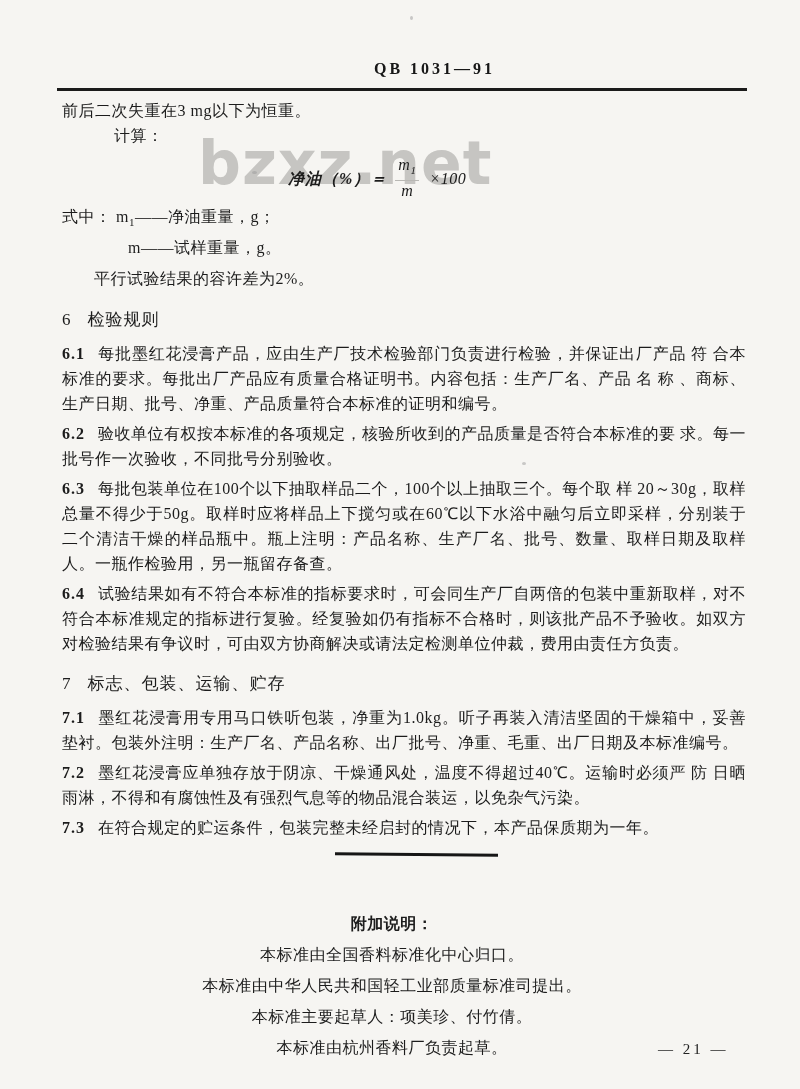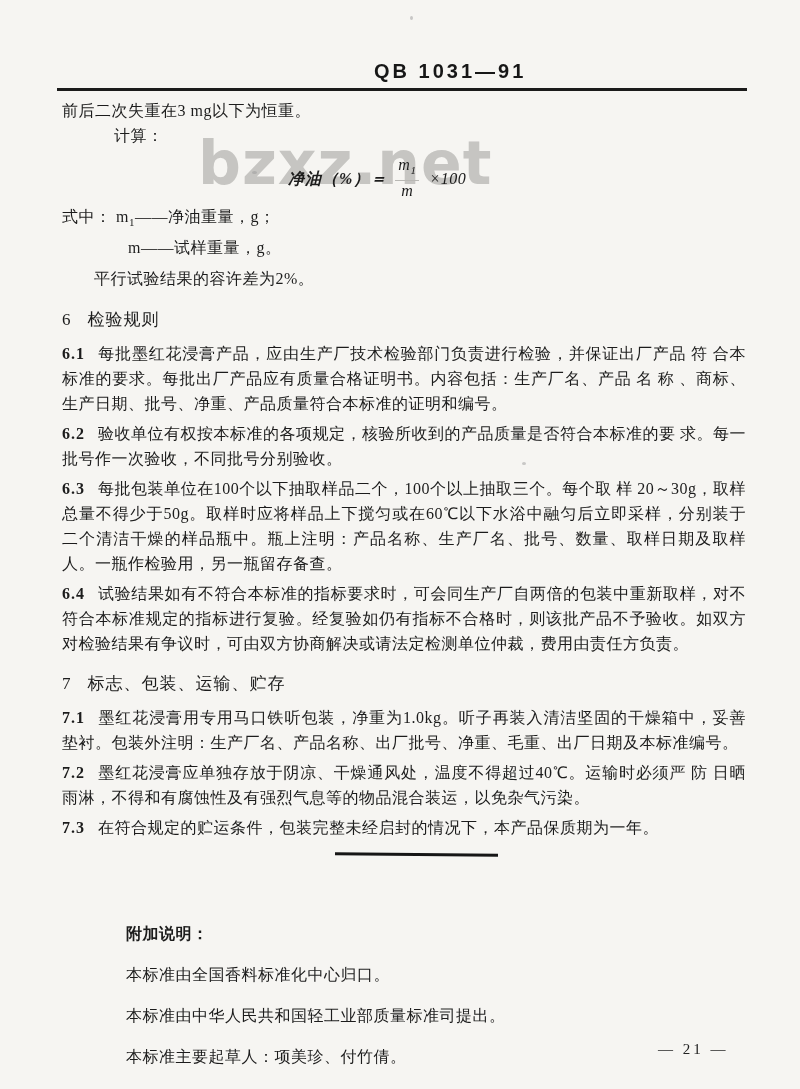--- a/index.html
+++ b/index.html
@@ -26,23 +26,23 @@
     font-size: 60px;
     letter-spacing: 1px;
     color: #c6c5c2;
     z-index: 0;
     user-select: none;
   }
 
   .header-code {
     position: absolute;
     left: 374px; top: 60px;
-    font-family: Liberation Sans, sans-serif;
+    font-family: Liberation Serif, serif;
     font-weight: bold;
-    font-size: 20px;
+    font-size: 16px;
     letter-spacing: 3px;
     color: #171717;
     z-index: 2;
   }
   .header-rule {
     position: absolute;
     left: 57px; top: 88px;
     width: 690px; height: 3px;
     background: #1b1b1b;
     z-index: 2;
@@ -113,21 +113,21 @@
   .addendum {
     position: absolute;
     left: 112px; top: 906px;
     width: 560px;
     font-size: 16px;
     line-height: 27px;
     letter-spacing: 0.5px;
     z-index: 1;
   }
   .addendum .add-title { font-weight: bold; }
-  .addendum p { margin: 14px; }
+  .addendum p { margin: 4px; text-align: center; }
 
   .page-number {
     position: absolute;
     left: 658px; top: 1041px;
     font-size: 15px;
     letter-spacing: 3px;
     font-family: "Liberation Serif", serif;
     color: #222;
     z-index: 1;
   }

